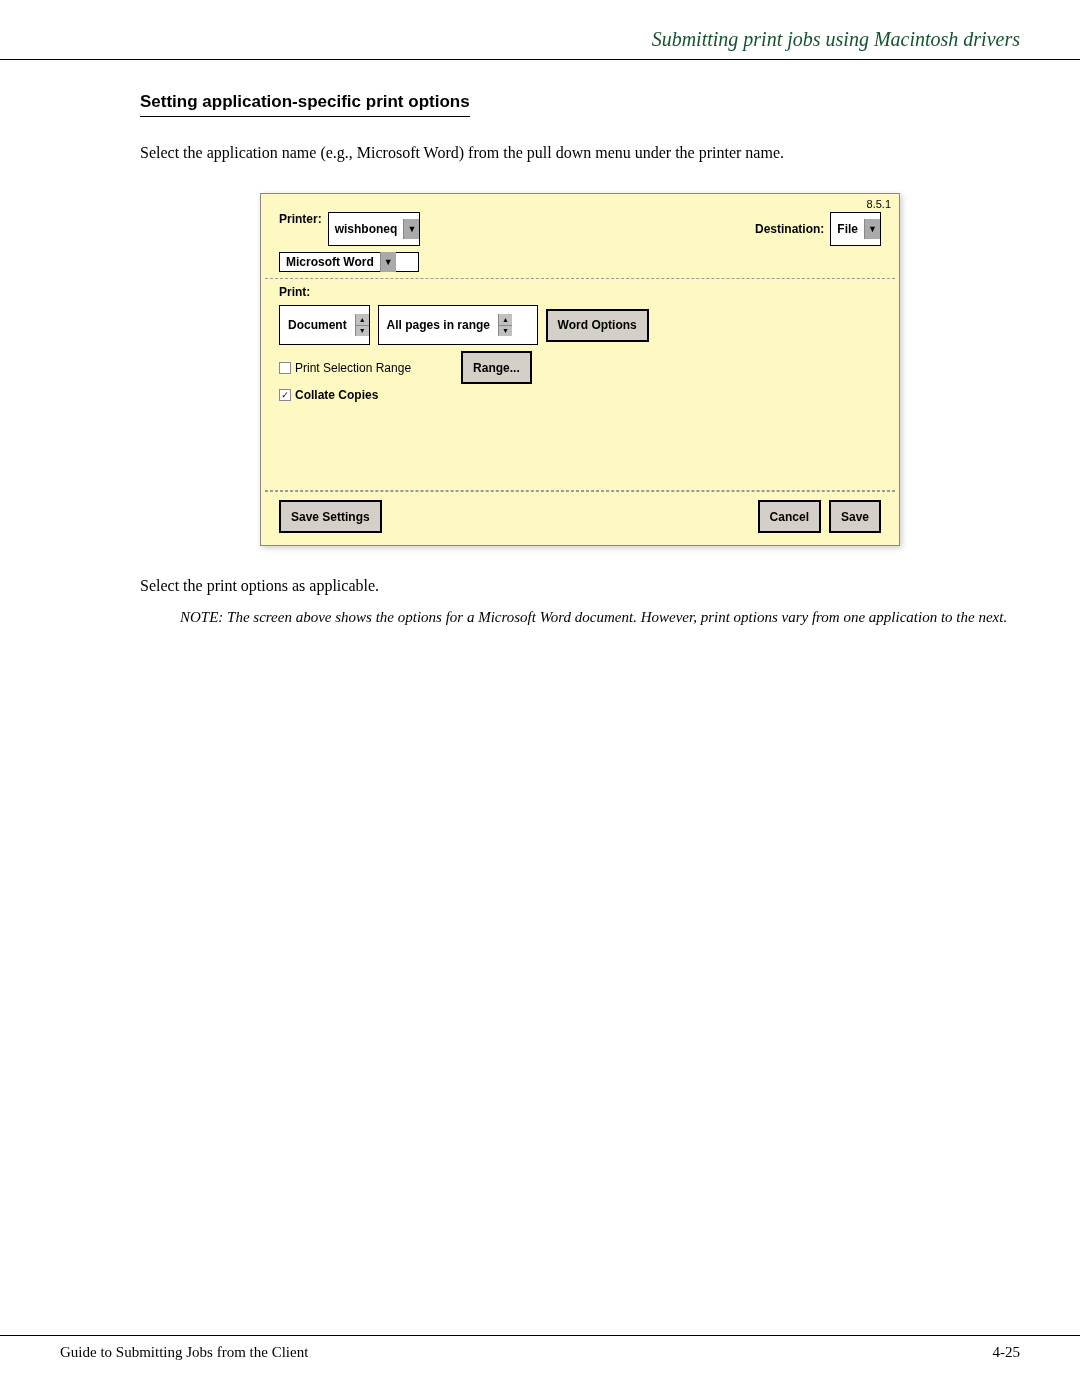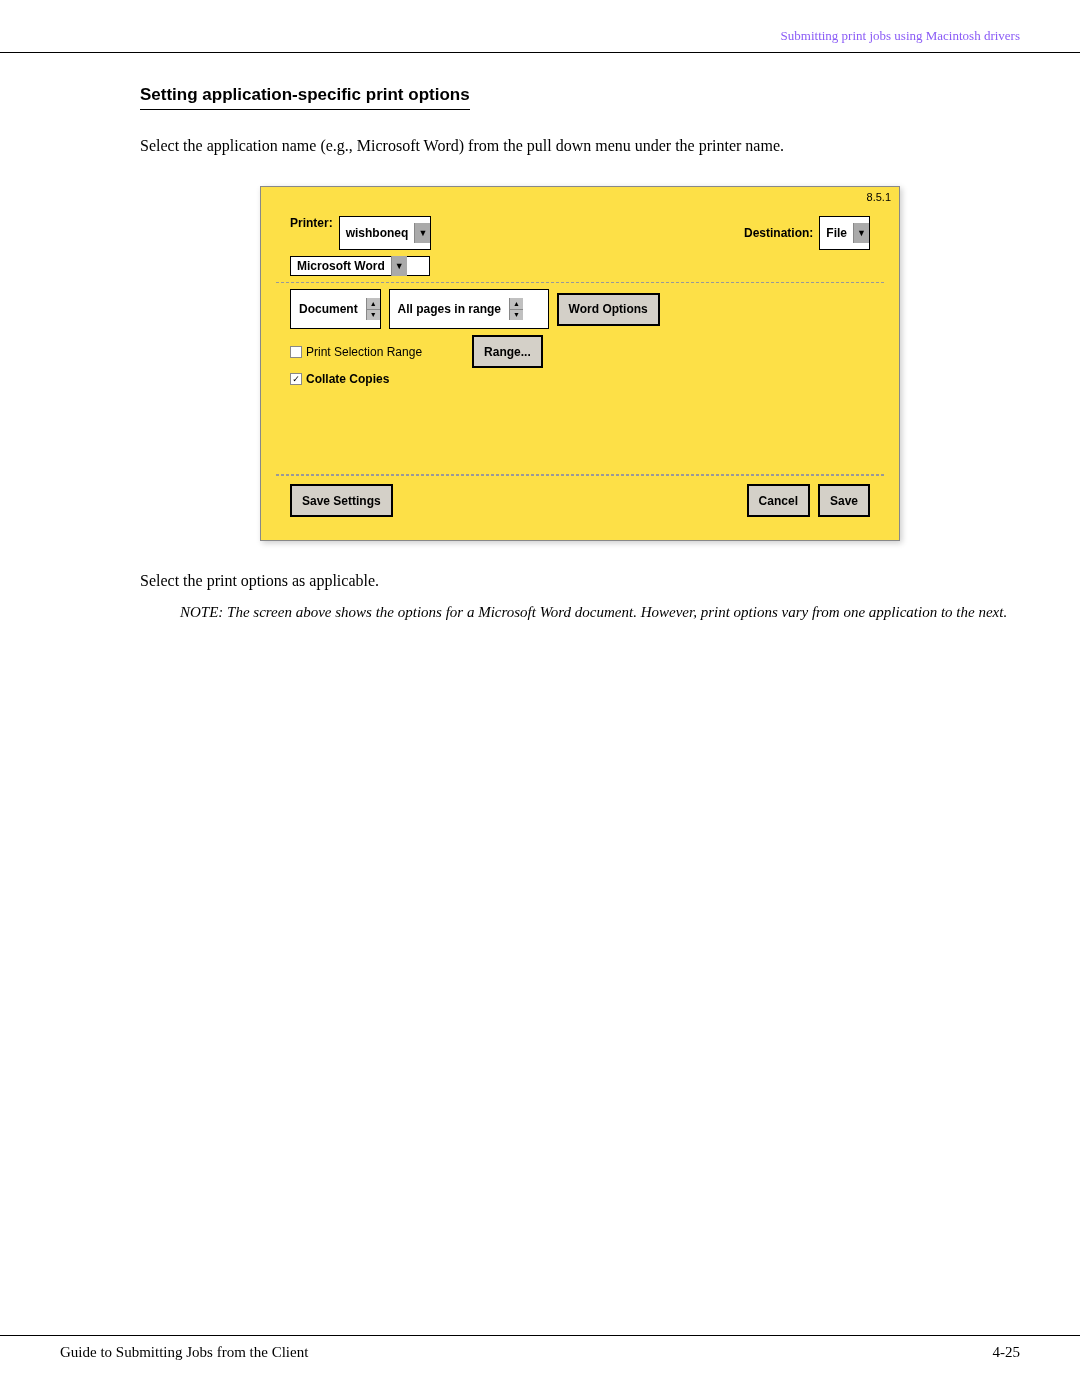--- a/index.html
+++ b/index.html
@@ -16,22 +16,23 @@
     
     .page-header {
       display: flex;
       justify-content: flex-end;
       padding: 28px 60px 8px 60px;
       border-bottom: 1.5px solid #000;
       margin-bottom: 0;
     }
 
     .page-header-title {
-      font-size: 13px;
-      color: #8b5cf6;
+      font-size: 20px;
+      font-style: italic;
+      color: #14532d;
     }
 
     
     .content {
       padding: 32px 60px 40px 140px;
     }
 
     
     .section-heading {
       font-size: 17px;
@@ -47,24 +48,24 @@
     .body-text {
       font-size: 16px;
       line-height: 1.5;
       margin-bottom: 28px;
       font-family: "Times New Roman", Times, serif;
     }
 
     
     .dialog-container {
       border: 1.5px solid #888;
-      background: #fde047;
+      background: #fef9c3;
       width: 640px;
       margin: 0 auto 28px auto;
-      padding: 15px;
+      padding: 4px;
       font-family: Arial, Helvetica, sans-serif;
       font-size: 12px;
       box-shadow: 2px 2px 6px rgba(0,0,0,0.2);
       position: relative;
     }
 
     .dialog-version {
       position: absolute;
       top: 4px;
       right: 8px;
@@ -344,20 +345,21 @@
     </div>
 
     <div class="ms-word-row">
       <div class="ms-word-select">
         <span class="select-text">Microsoft Word</span>
         <div class="arrow-box">▼</div>
       </div>
     </div>
 
     <div class="print-section">
+      <div class="print-section-label">Print:</div>
 
       <div class="print-controls-row">
         <div class="stepper-select">
           <span class="stepper-text">Document</span>
           <div class="stepper-arrows">
             <div class="stepper-arrow-up">▲</div>
             <div class="stepper-arrow-down">▼</div>
           </div>
         </div>
 

